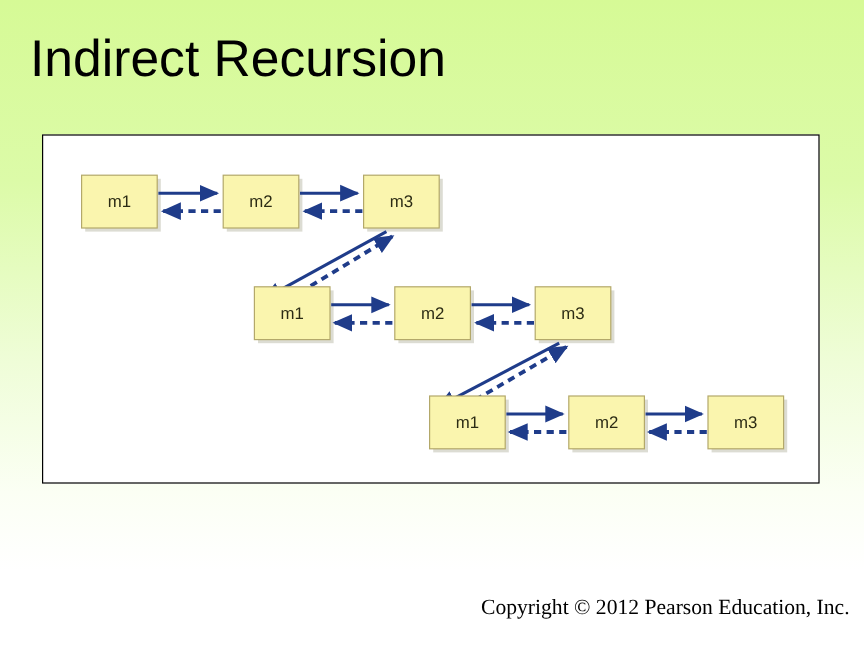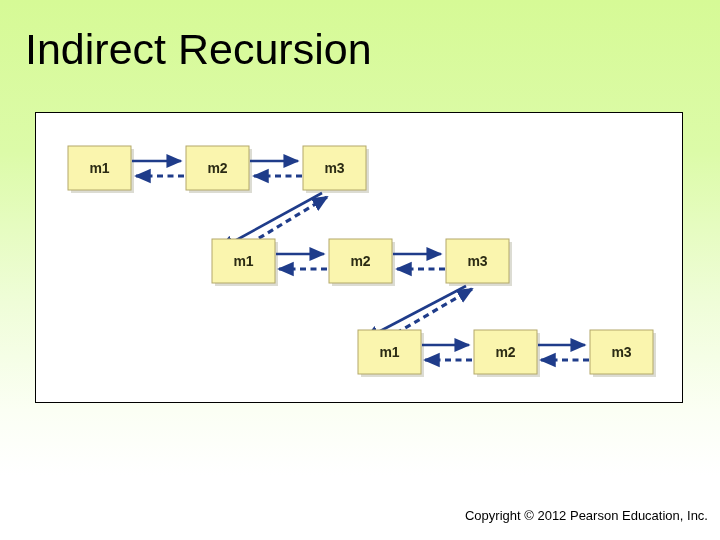--- a/index.html
+++ b/index.html
@@ -33,21 +33,20 @@
   }
   #diagram-panel {
     position: absolute;
     left: 35px;
     top: 112px;
     width: 648px;
     height: 291px;
     background: #ffffff;
     border: 1.6px solid #000000;
     box-sizing: border-box;
-    font-weight: bold;
   }
   #diagram-svg {
     position: absolute;
     left: 0;
     top: 0;
     width: 648px;
     height: 291px;
     display: block;
   }
   .frame-box-rect {
@@ -76,23 +75,23 @@
     stroke-width: 3.2;
     stroke-dasharray: 6 4.5;
     fill: none;
   }
   .arrow-head {
     fill: #1f3c8a;
   }
   #copyright {
     position: absolute;
     right: 12px;
-    top: 508px;
-    font-family: Liberation Sans, sans-serif;
-    font-size: 13px;
+    top: 496px;
+    font-family: Liberation Serif, serif;
+    font-size: 18px;
     color: #000000;
     white-space: nowrap;
   }
 </style>
 </head>
 <body>
 
 <div id="slide">
 
   <div id="slide-title">Indirect Recursion</div>

